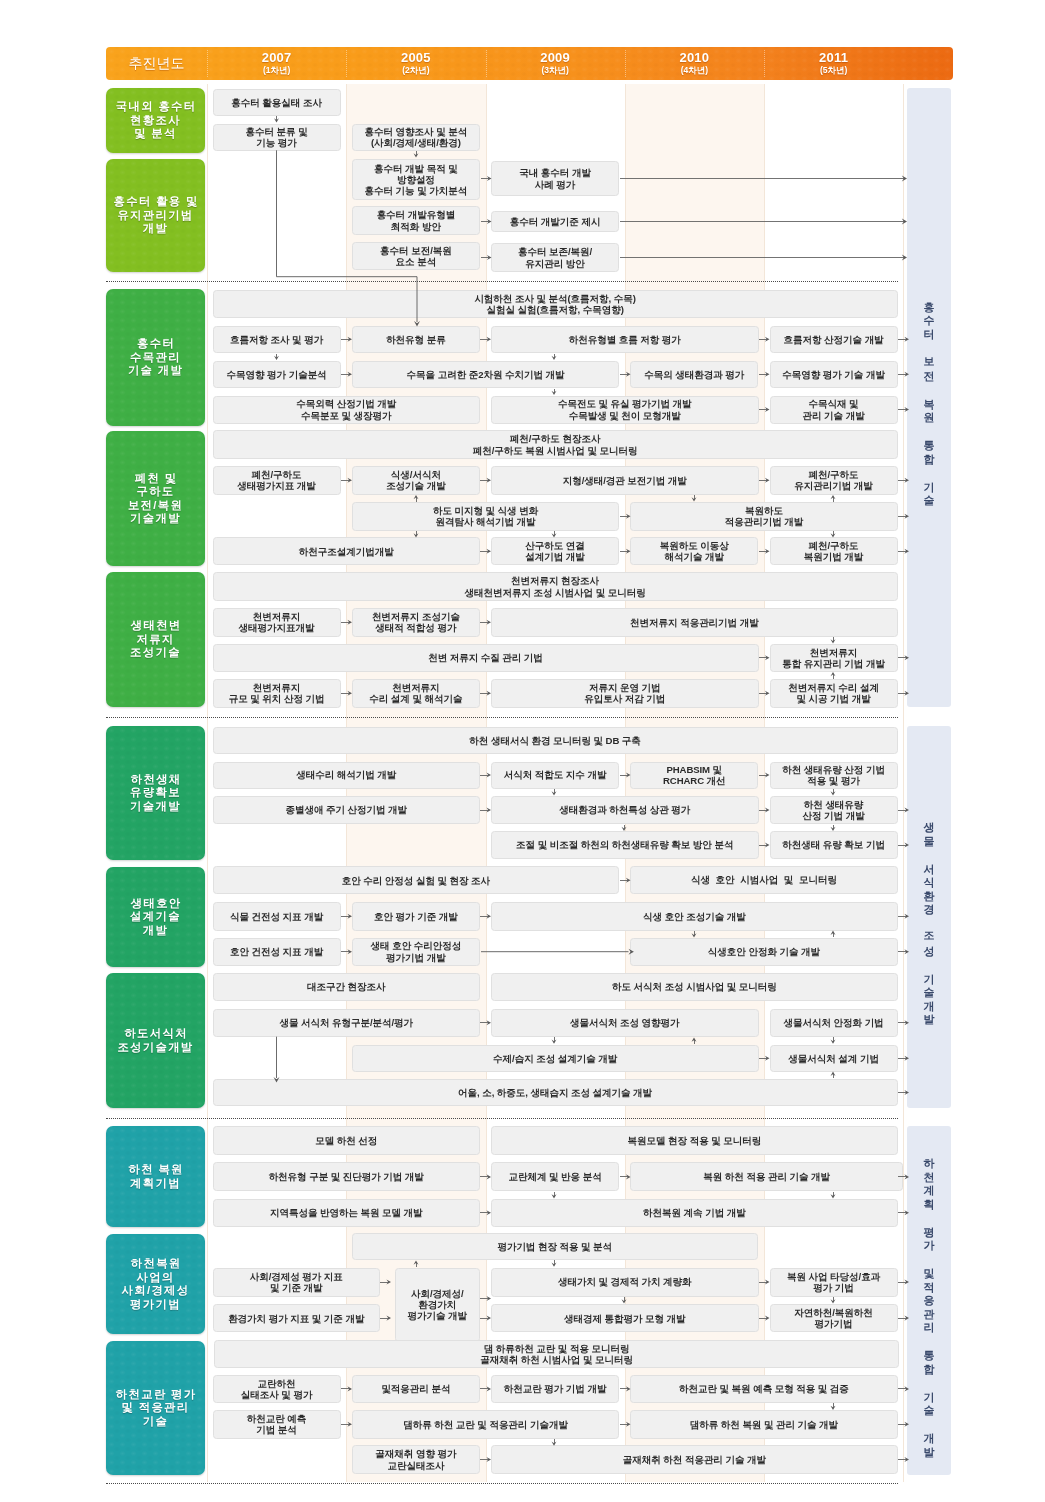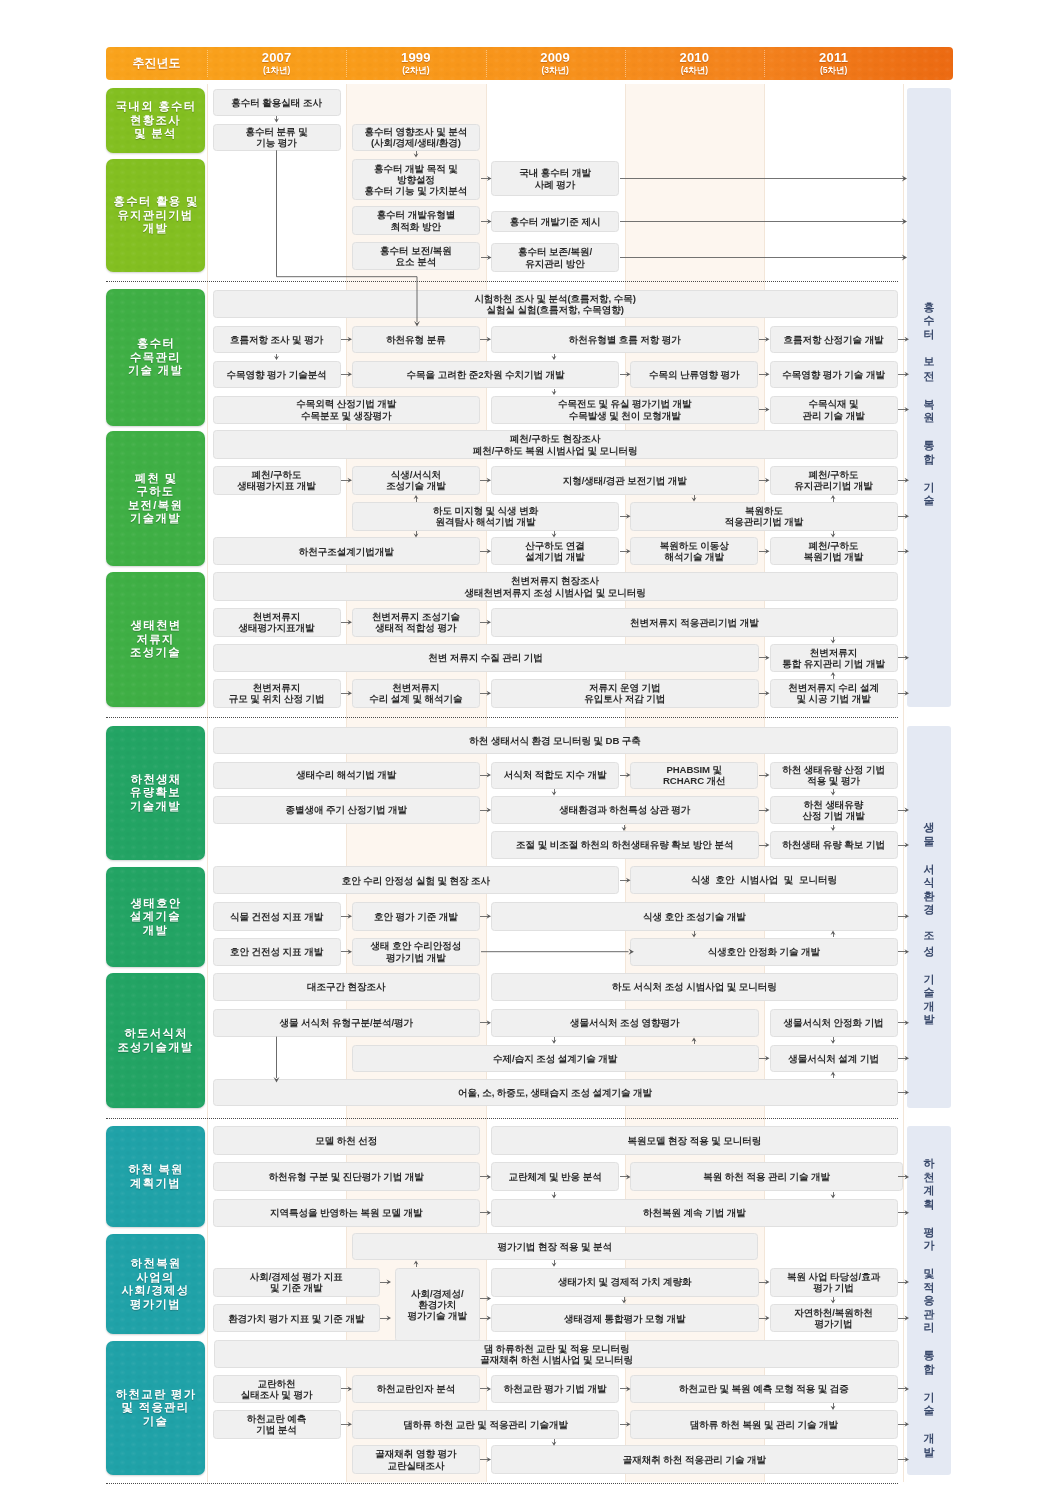--- a/index.html
+++ b/index.html
@@ -22,21 +22,21 @@
          radial-gradient(ellipse 5px 4px at 50% 50%, rgba(255,255,255,.55) 0%, rgba(255,255,255,0) 72%),
          radial-gradient(ellipse 5px 4px at 50% 50%, rgba(0,0,0,.22) 0%, rgba(0,0,0,0) 72%);
        background-size:11px 9px, 11px 9px;
        background-position:0px 0px, 5.5px 4.5px;}
   .hcell{position:absolute;top:0;height:33px;display:flex;flex-direction:column;
          align-items:center;justify-content:center;color:#ffffff;}
   .hcell .y{font-size:13px;font-weight:bold;line-height:14px;letter-spacing:.2px;
             text-shadow:0 1px 1px rgba(150,60,0,.45);}
   .hcell .s{font-size:8.5px;font-weight:bold;line-height:11px;
             text-shadow:0 1px 1px rgba(150,60,0,.45);}
-  .hcell.lbl{font-size:12px;font-weight:bold;justify-content:center;
+  .hcell.lbl{font-size:14px;font-weight:normal;justify-content:center;
              text-shadow:0 1px 1px rgba(150,60,0,.45);}
   .hdiv{position:absolute;top:3px;height:27px;width:0;
         border-left:1px dotted rgba(255,255,255,.42);}
 
   
   .cat{position:absolute;left:106px;width:99px;border-radius:7px;overflow:hidden;
        display:flex;align-items:center;justify-content:center;text-align:center;
        color:#ffffff;font-size:11.4px;font-weight:bold;line-height:13.5px;
        letter-spacing:1.3px;text-indent:1.3px;
        box-shadow:0 1px 2px rgba(0,0,0,.18);}
@@ -95,21 +95,21 @@
 
   <div id="hdr">
     <div class="tex"></div>
     <div id="hdrcells">
         <div class="hcell lbl" style="left: 0px; width: 101px;">추진년도</div>
         <div class="hcell" style="left: 101px; width: 139.25px;">
           <div class="y">2007</div>
           <div class="s">(1차년)</div>
         </div>
         <div class="hcell" style="left: 240.25px; width: 139.25px;">
-          <div class="y">1999</div>
+          <div class="y">2005</div>
           <div class="s">(2차년)</div>
         </div>
         <div class="hdiv" style="left: 240.25px;"></div>
         <div class="hcell" style="left: 379.5px; width: 139.25px;">
           <div class="y">2009</div>
           <div class="s">(3차년)</div>
         </div>
         <div class="hdiv" style="left: 379.5px;"></div>
         <div class="hcell" style="left: 518.75px; width: 139.25px;">
           <div class="y">2010</div>
@@ -215,21 +215,21 @@
       <div class="box" style="left: 769.5px; top: 325.5px; width: 128.2px; height: 27.5px;">
         <span>흐름저항 산정기술 개발</span>
       </div>
       <div class="box" style="left: 212.5px; top: 360.5px; width: 128.2px; height: 27.5px;">
         <span>수목영향 평가 기술분석</span>
       </div>
       <div class="box" style="left: 351.8px; top: 360.5px; width: 267.5px; height: 27.5px;">
         <span>수목을 고려한 준2차원 수치기법 개발</span>
       </div>
       <div class="box" style="left: 630.2px; top: 360.5px; width: 128.2px; height: 27.5px;">
-        <span>수목의 난류영향 평가</span>
+        <span>수목의 생태환경과 평가</span>
       </div>
       <div class="box" style="left: 769.5px; top: 360.5px; width: 128.2px; height: 27.5px;">
         <span>수목영향 평가 기술 개발</span>
       </div>
       <div class="box" style="left: 212.5px; top: 395.5px; width: 267.5px; height: 28px;">
         <span>수목외력 산정기법 개발<br>수목분포 및 생장평가</span>
       </div>
       <div class="box" style="left: 491px; top: 395.5px; width: 267.5px; height: 28px;">
         <span>수목전도 및 유실 평가기법 개발<br>수목발생 및 천이 모형개발</span>
       </div>
@@ -422,21 +422,21 @@
       <div class="box" style="left: 769.5px; top: 1304.3px; width: 128.2px; height: 27.7px;">
         <span>자연하천/복원하천<br>평가기법</span>
       </div>
       <div class="box" style="left: 214px; top: 1340.3px; width: 685.2px; height: 28px;">
         <span>댐 하류하천 교란 및 적용 모니터링<br>골재채취 하천 시범사업 및 모니터링</span>
       </div>
       <div class="box" style="left: 212.5px; top: 1374.9px; width: 128.2px; height: 28px;">
         <span>교란하천<br>실태조사 및 평가</span>
       </div>
       <div class="box" style="left: 351.8px; top: 1374.9px; width: 128.2px; height: 28px;">
-        <span>하천교란인자 분석</span>
+        <span>및적응관리 분석</span>
       </div>
       <div class="box" style="left: 491px; top: 1374.9px; width: 128.2px; height: 28px;">
         <span>하천교란 평가 기법 개발</span>
       </div>
       <div class="box" style="left: 630.2px; top: 1374.9px; width: 267.5px; height: 28px;">
         <span>하천교란 및 복원 예측 모형 적용 및 검증</span>
       </div>
       <div class="box" style="left: 212.5px; top: 1409.9px; width: 128.2px; height: 28.8px;">
         <span>하천교란 예측<br>기법 분석</span>
       </div>

